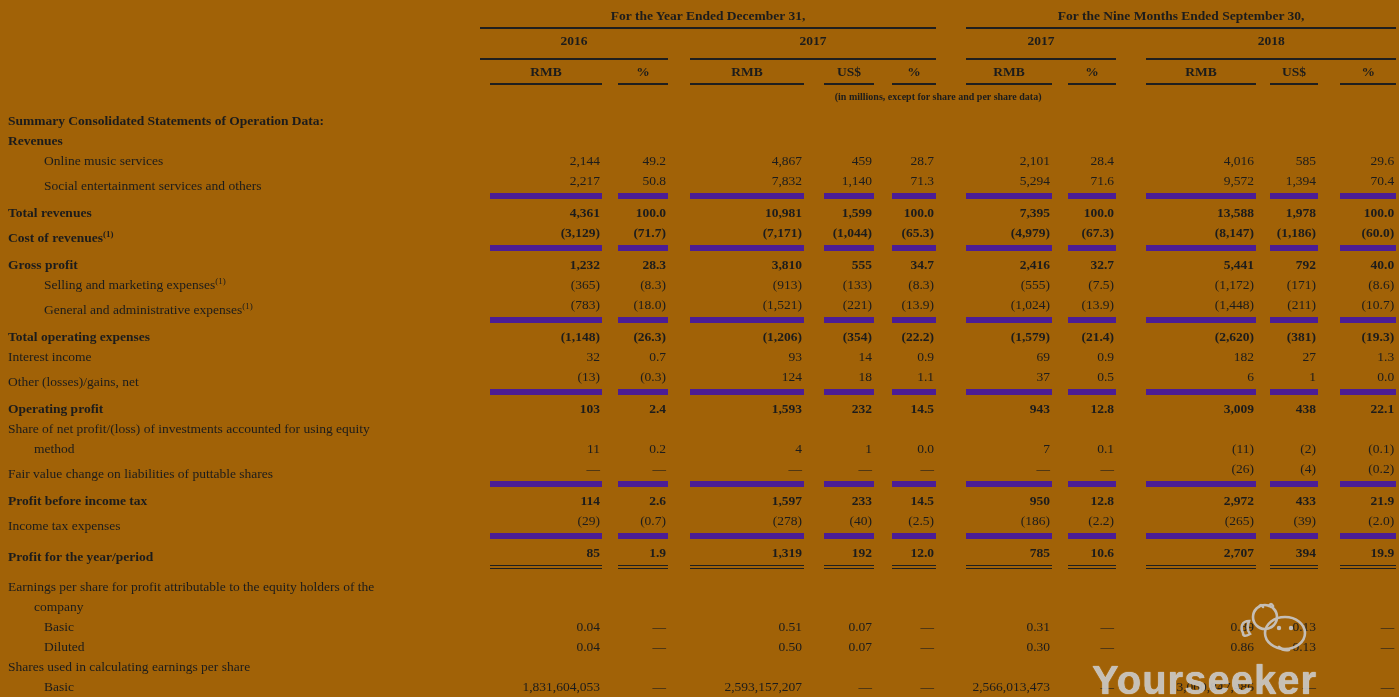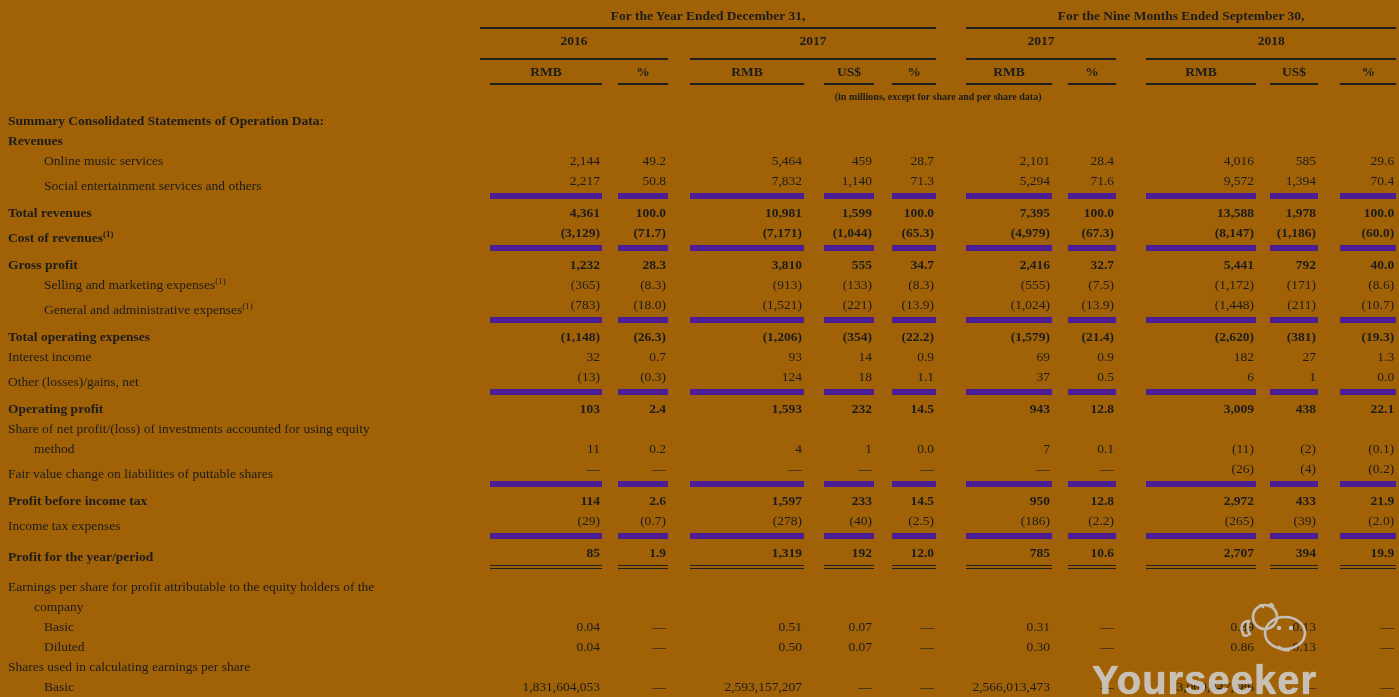--- a/index.html
+++ b/index.html
@@ -159,21 +159,21 @@
         </tr>
         <tr>
           <td class="lbl ind1">
             <div>Online music services</div>
           </td>
           <td class="sp"></td>
           <td class="val">2,144</td>
           <td class="sp"></td>
           <td class="val">49.2</td>
           <td class="sp"></td>
-          <td class="val">5,464</td>
+          <td class="val">4,867</td>
           <td class="sp"></td>
           <td class="val">459</td>
           <td class="sp"></td>
           <td class="val">28.7</td>
           <td class="sp"></td>
           <td class="val">2,101</td>
           <td class="sp"></td>
           <td class="val">28.4</td>
           <td class="sp"></td>
           <td class="val">4,016</td>

